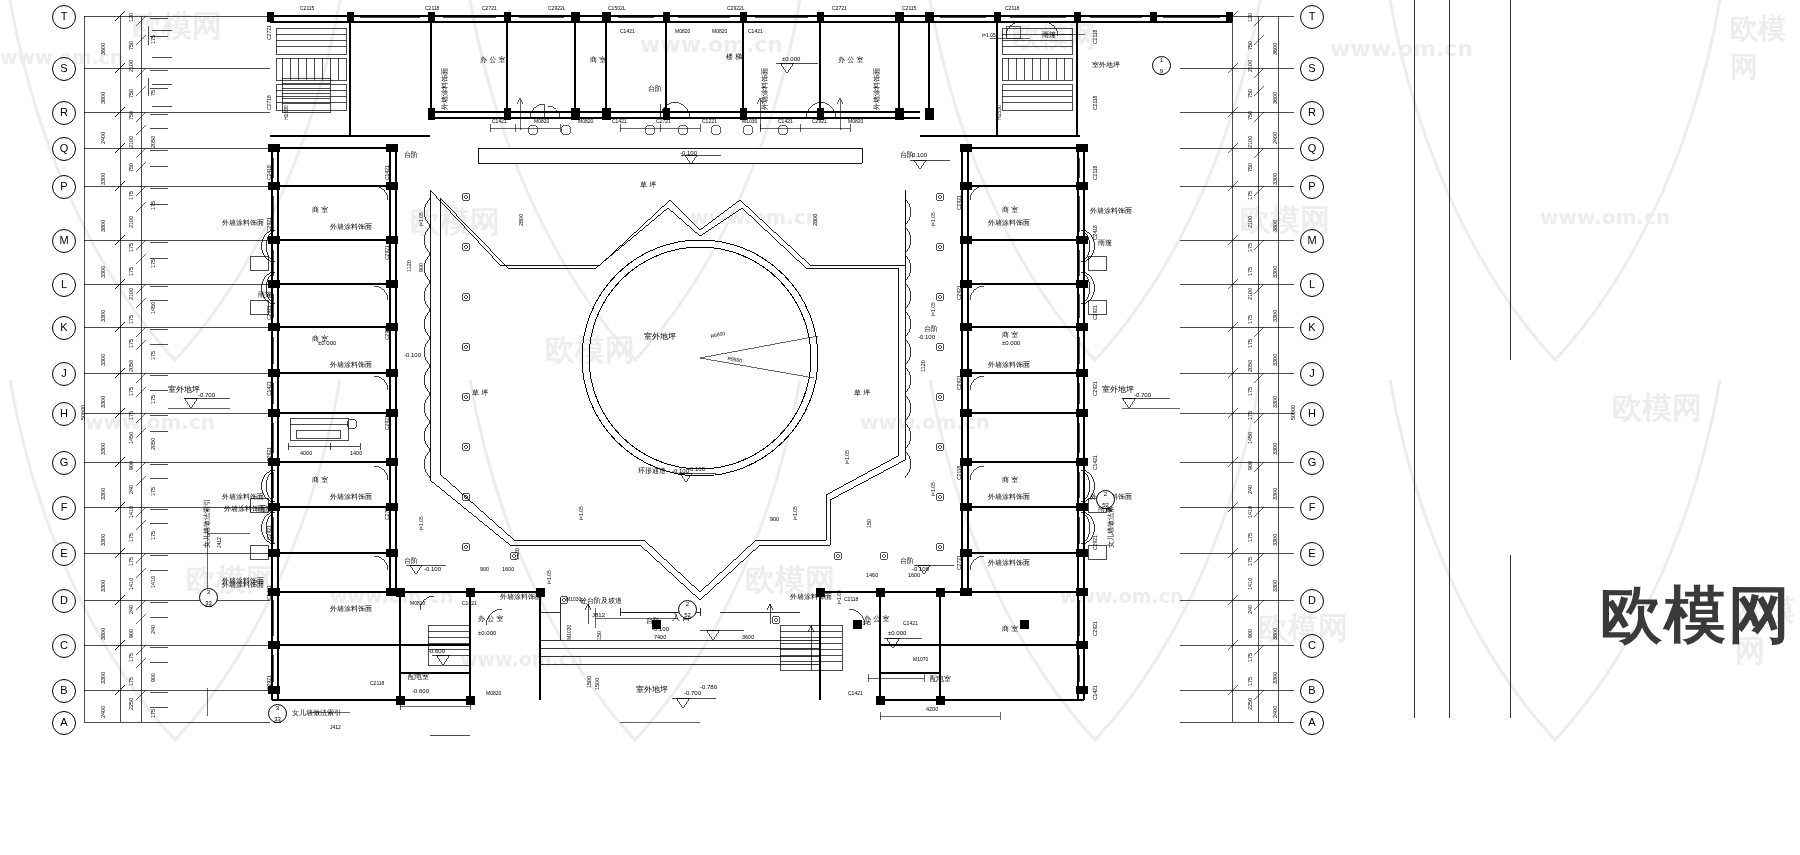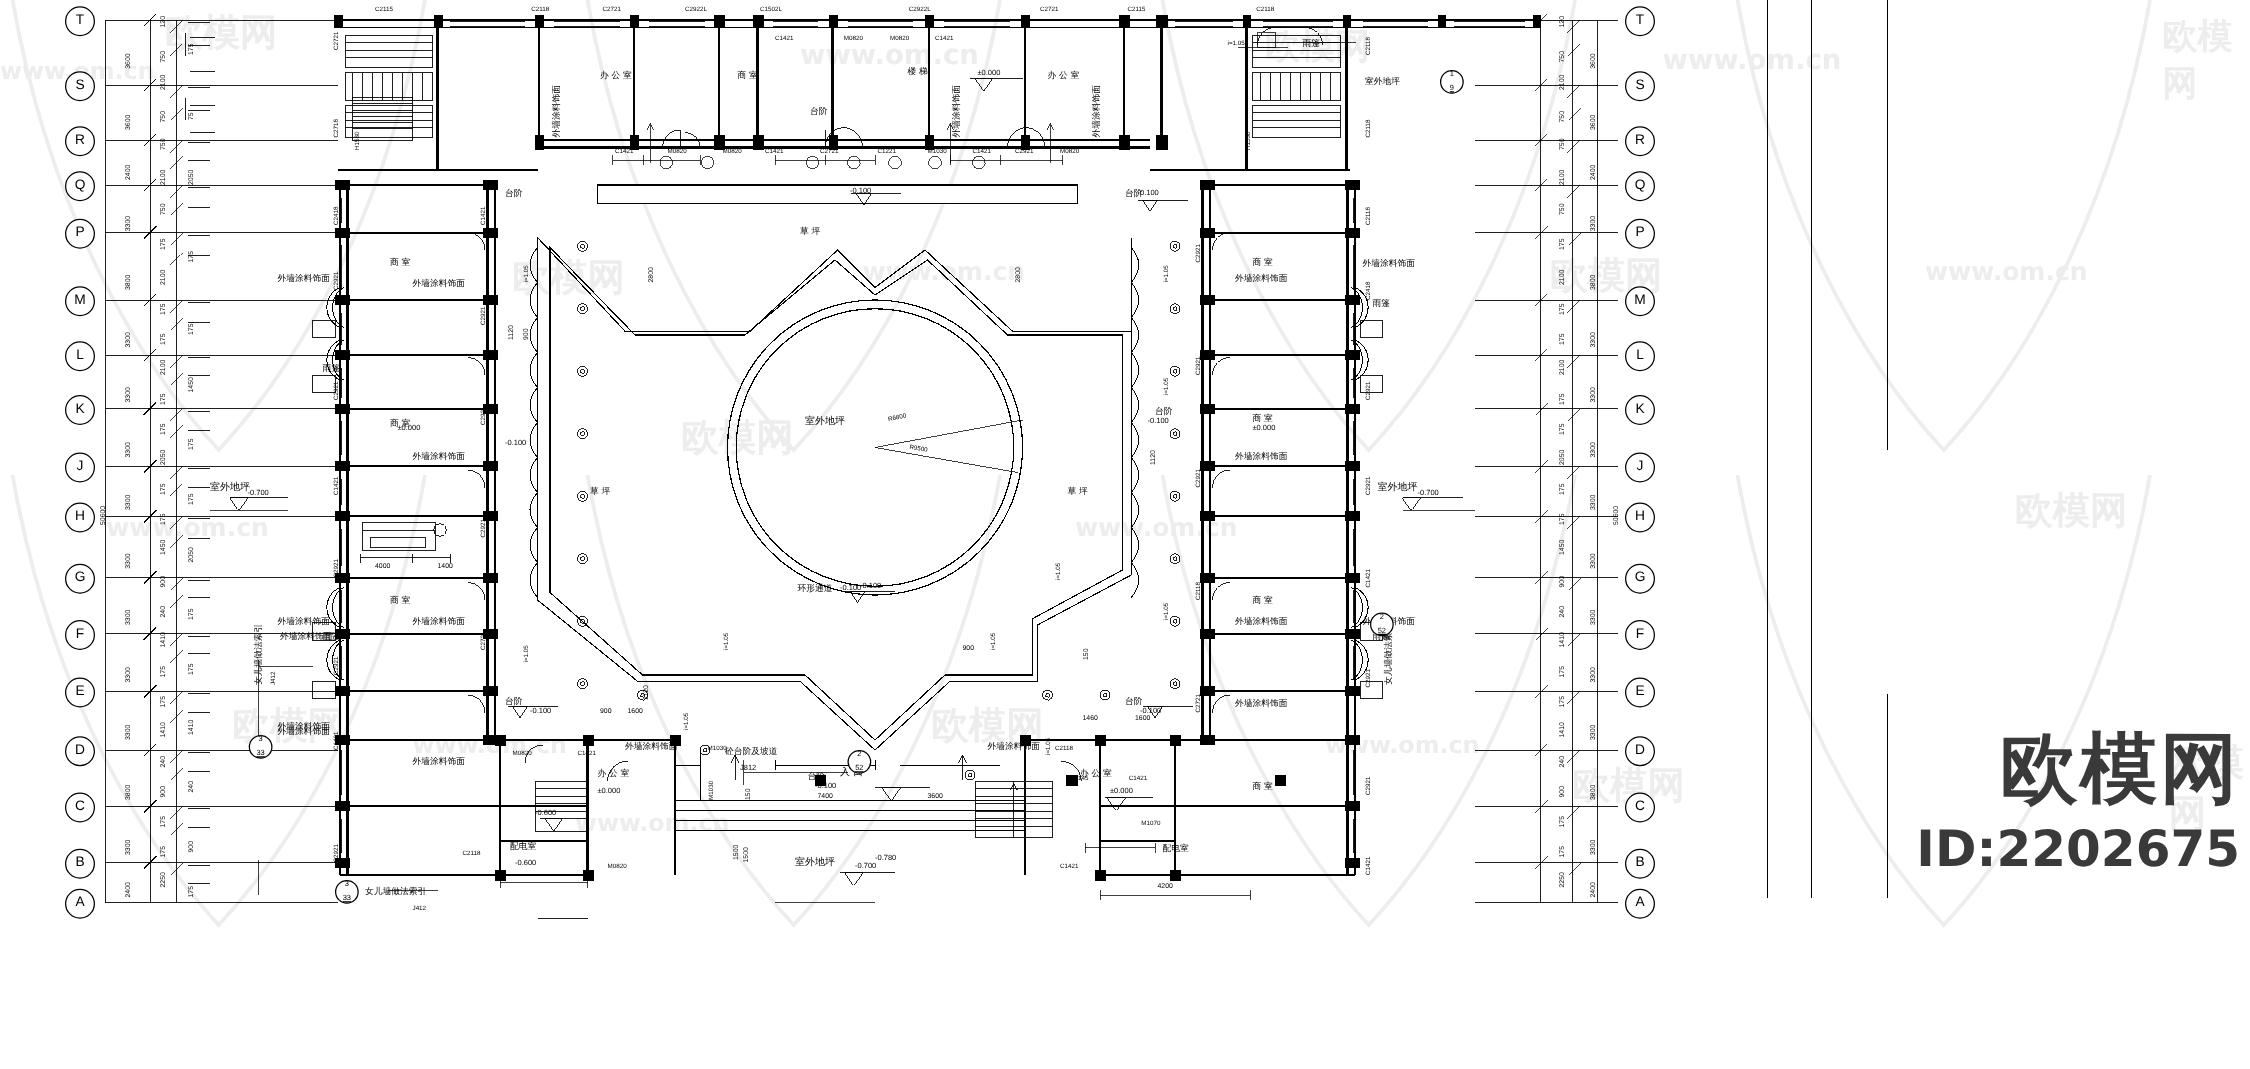--- a/index.html
+++ b/index.html
@@ -1237,15 +1237,14 @@
   <div class="dimh" style="left:502px;top:566px;">1600</div>
   <div class="dimv" style="left:518px;top:226px;">2800</div>
   <div class="dimv" style="left:812px;top:226px;">2800</div>
   <div class="dimv" style="left:406px;top:272px;">1120</div>
   <div class="dimv" style="left:418px;top:272px;">900</div>
   <div class="dimh" style="left:770px;top:516px;">900</div>
   <div class="dimv" style="left:596px;top:640px;">150</div>
   <div class="dimv" style="left:586px;top:688px;">1500</div>
 
   <div class="brand brand-cn" style="top:584px;">欧模网</div>
-  <div class="brand brand-id" style="top:654px;">ID:2202675</div>
 
 </div>
 
 </body></html>

